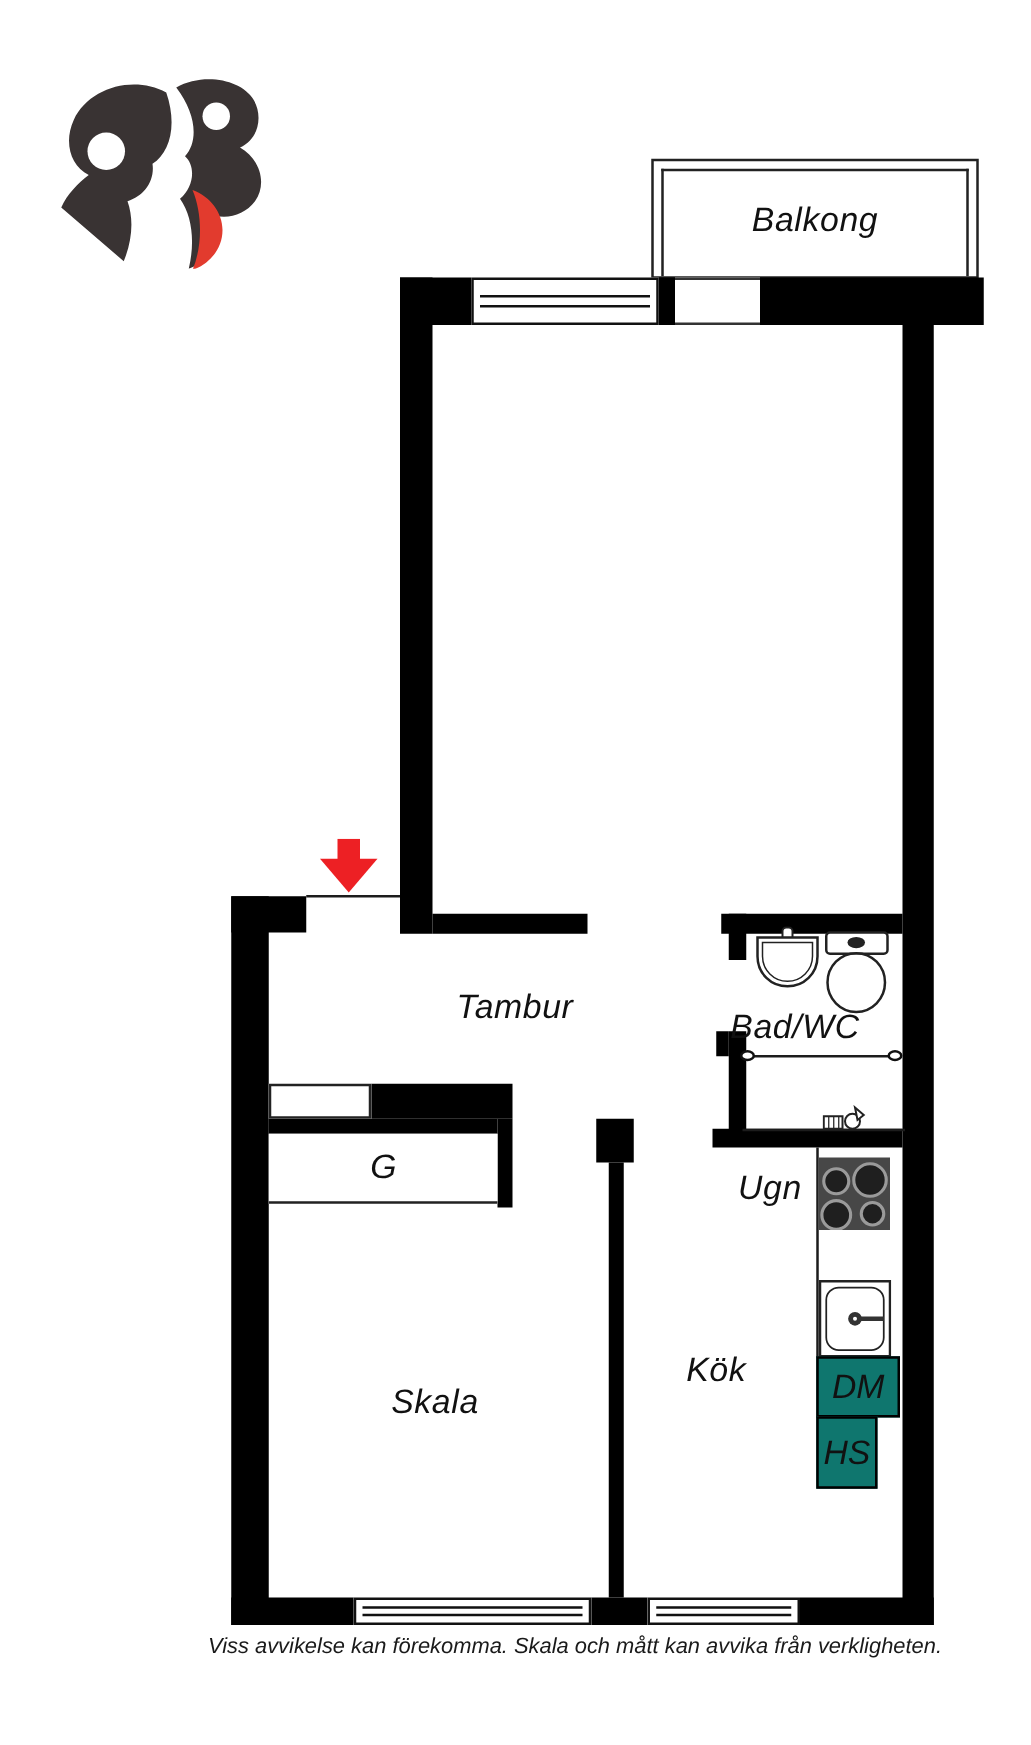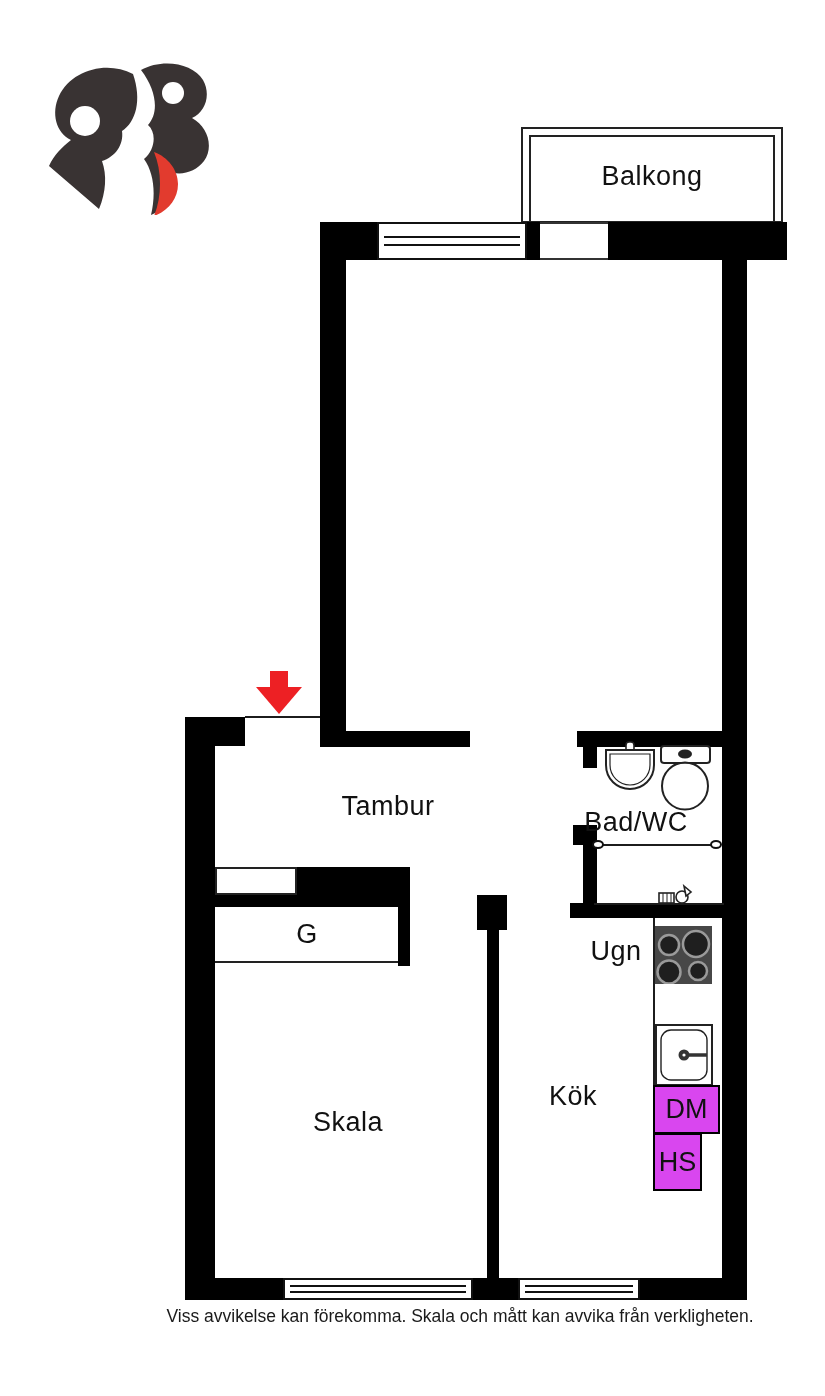--- a/index.html
+++ b/index.html
@@ -1,34 +1,34 @@
 <!DOCTYPE html>
 <html><head>
 <meta charset="utf-8">
 <style>
   html,body{margin:0;padding:0;background:#fff;}
   #canvas{position:relative;width:825px;height:1396px;background:#fff;overflow:hidden;
-          font-family:"Liberation Sans",sans-serif;color:#111;}
+          font-family:"Liberation Sans",sans-serif;color:#111;font-style:italic;}
   .wall{position:absolute;background:#000;}
   .thin{position:absolute;background:#1c1c1c;}
   .window{position:absolute;background:#fff;border:2px solid #111;box-sizing:border-box;}
   .window .pane{position:absolute;left:5px;right:5px;top:50%;height:10px;transform:translateY(-50%);
                 border-top:2px solid #111;border-bottom:2px solid #111;box-sizing:border-box;}
   .window.slim .pane{height:8px;}
   .doorgap{position:absolute;background:#fff;border-top:2px solid #333;border-bottom:2px solid #333;box-sizing:border-box;}
   .label{position:absolute;transform:translate(-50%,-50%);font-size:27px;white-space:nowrap;
          letter-spacing:0.5px;}
   .balcony-outer{position:absolute;border:2px solid #222;box-sizing:border-box;background:#fff;}
   .balcony-inner{position:absolute;left:6px;right:6px;top:6px;bottom:0;
                  border:2px solid #222;border-bottom:none;box-sizing:border-box;}
   .slot{position:absolute;background:#fff;border:2px solid #222;box-sizing:border-box;}
   .closet{position:absolute;background:#fff;border-bottom:2px solid #222;box-sizing:border-box;}
   .dot{position:absolute;width:12px;height:9px;border:2px solid #111;border-radius:50%;
        background:#fff;box-sizing:border-box;}
-  .appl{position:absolute;background:#d946ef;border:2px solid #000;box-sizing:border-box;
+  .appl{position:absolute;background:#0f766e;border:2px solid #000;box-sizing:border-box;
         display:flex;align-items:center;justify-content:center;font-size:27px;}
   .stove{position:absolute;background:#474747;}
   .fig{position:absolute;}
   #disclaimer{position:absolute;left:60px;top:1306px;width:800px;text-align:center;
               font-size:17.5px;color:#1a1a1a;}
 </style>
 </head>
 <body>
 
 <div id="canvas">
@@ -138,20 +138,20 @@
     <circle cx="29" cy="31" r="1.6" fill="#fff"></circle>
   </svg>
 
   <div class="appl" style="left:653px;top:1085px;width:67px;height:49px">
     <span>DM</span>
   </div>
   <div class="appl" style="left:653px;top:1133px;width:49px;height:58px">
     <span>HS</span>
   </div>
 
-  <div class="label" style="left:388px;top:806px">Tambur</div>
+  <div class="label" style="left:412px;top:806px">Tambur</div>
   <div class="label" style="left:616px;top:951px">Ugn</div>
   <div class="label" style="left:348px;top:1122px">Skala</div>
   <div class="label" style="left:573px;top:1096px">Kök</div>
 
   <div id="disclaimer">Viss avvikelse kan förekomma. Skala och mått kan avvika från verkligheten.</div>
 
 </div>
 
 </body></html>

